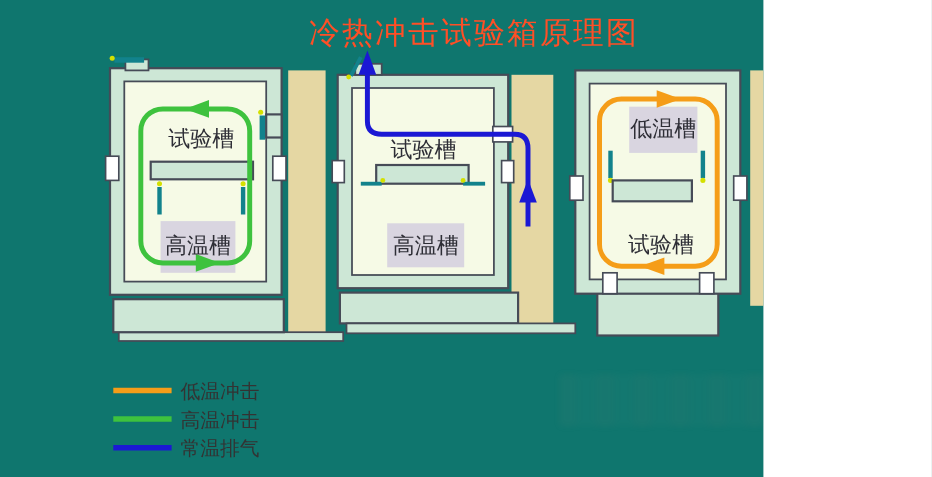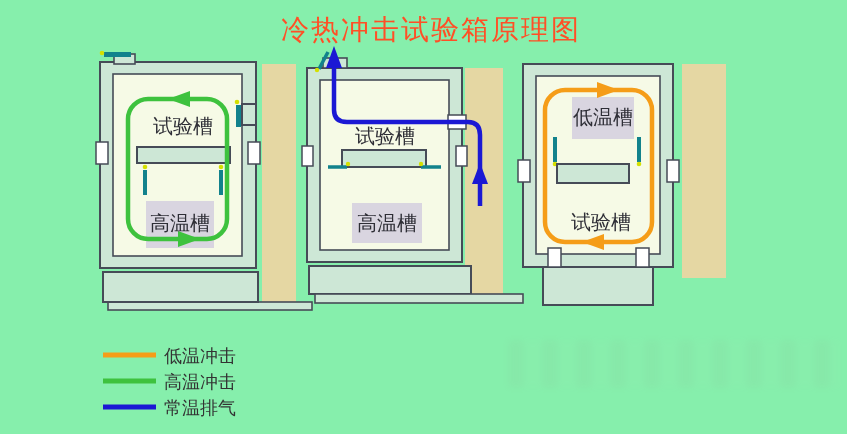--- a/index.html
+++ b/index.html
@@ -1,16 +1,16 @@
 <!DOCTYPE html>
 <html style="--title: #ff4f26; --outline: #464b57; --wall_fill: #cde7d6; --cavity_fill: #f6fae6; --duct_fill: #e5d7a3; --label_box_fill: #d9d5e0; --label_text: #2e2e36; --low_temp_shock: #f59d18; --high_temp_shock: #3ec23e; --ambient_exhaust: #1b18d4; --damper_vane: #12828c; --sensor_dot: #d4e000; --legend_text: #333333;"><head>
 <meta charset="utf-8">
 <style>
   html,body { margin:0; padding:0; background:#fff; }
-  .stage { position:relative; width:847px; height:434px; background:#86efac; overflow:hidden;
+  .stage { position:relative; width:694px; height:434px; background:#0f766e; overflow:hidden;
            font-family:"Liberation Sans","DejaVu Sans",sans-serif; }
   svg { position:absolute; left:0; top:0; }
 
   .wall    { fill:var(--wall_fill); stroke:var(--outline); stroke-width:2; }
   .wall-thin{ fill:var(--wall_fill); stroke:var(--outline); stroke-width:1.6; }
   .cavity  { fill:var(--cavity_fill); stroke:var(--outline); stroke-width:1.6; }
   .duct    { fill:var(--duct_fill); }
   .notch   { fill:#ffffff; stroke:var(--outline); stroke-width:1.5; }
   .labelbox{ fill:var(--label_box_fill); }
   .vane    { fill:var(--damper_vane); }

